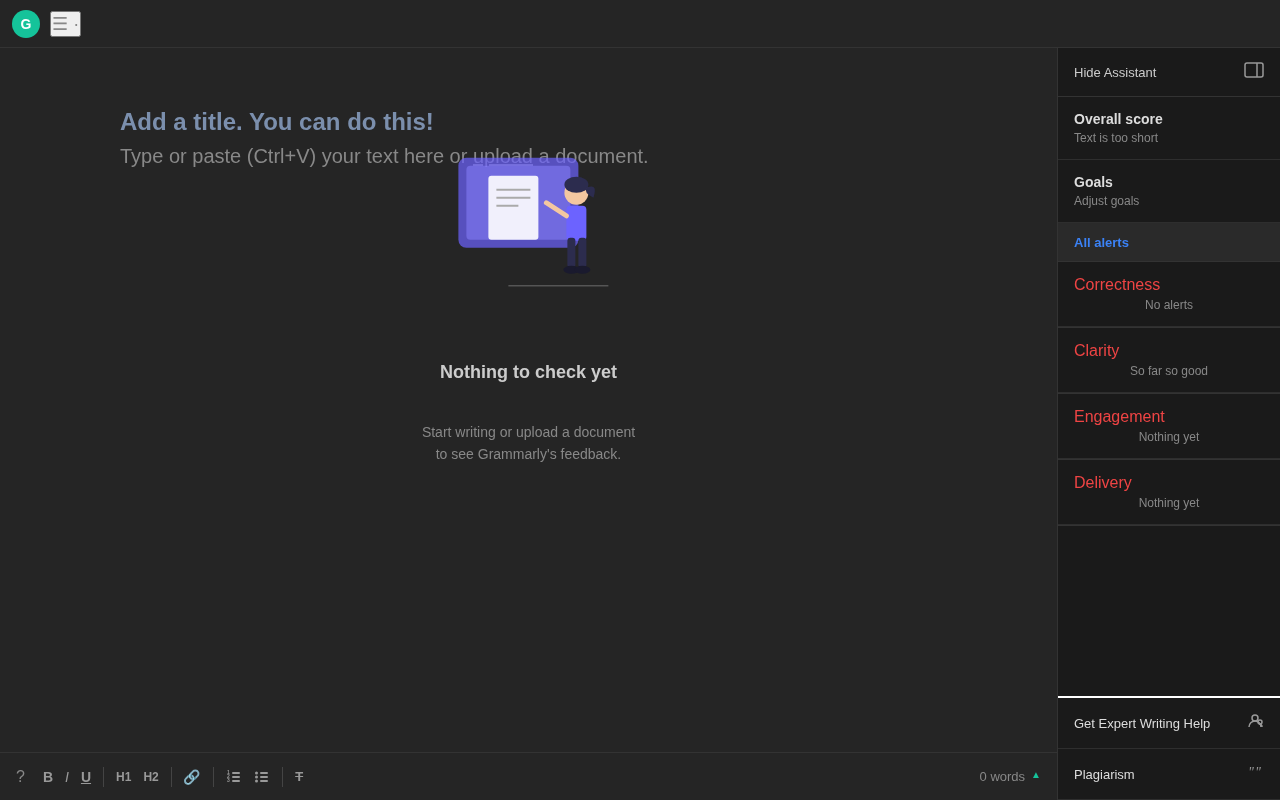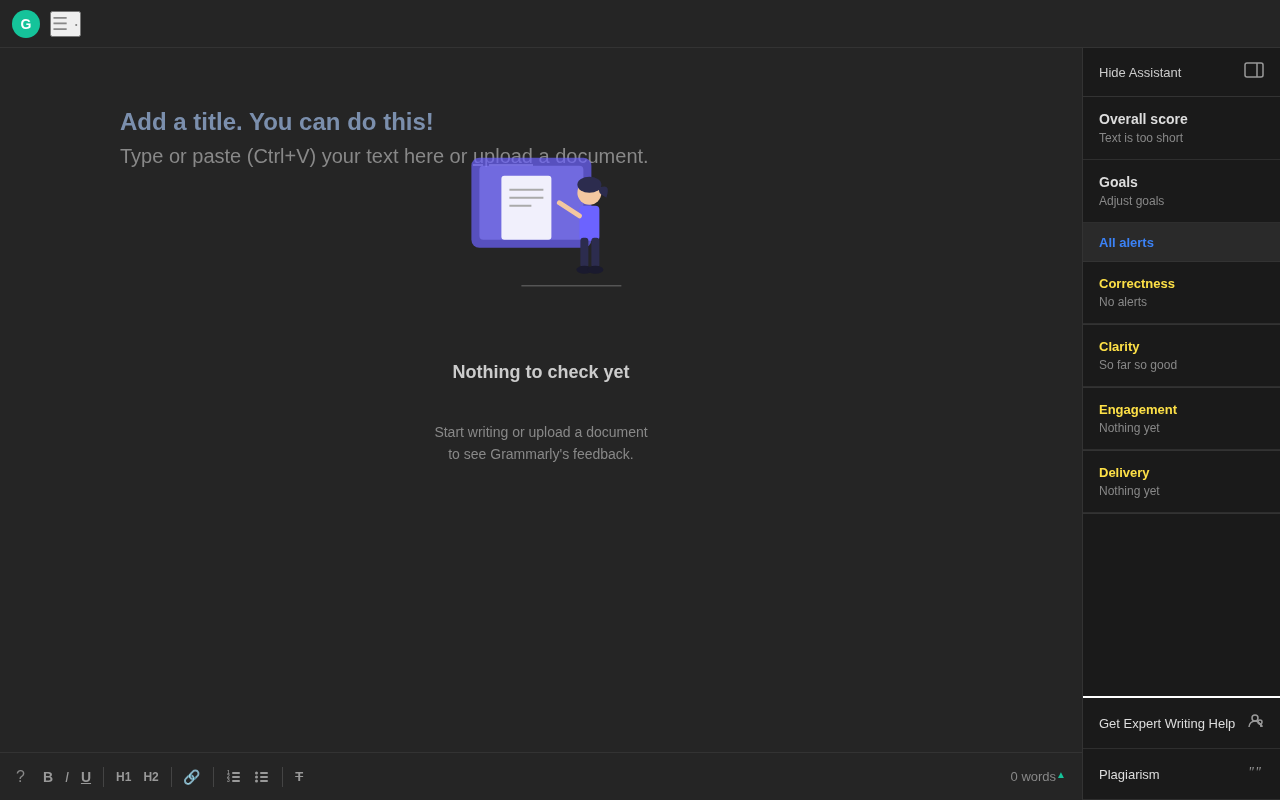--- a/index.html
+++ b/index.html
@@ -151,29 +151,30 @@
     }
     .toolbar-btn.italic { font-style: italic; font-weight: normal; }
     .toolbar-btn.heading { font-size: 12px; font-weight: bold; }
 
     #word-count {
       margin-left: auto;
       font-size: 13px;
       color: #888;
       display: flex;
       align-items: flex-start;
+      gap: 6px;
     }
     #word-count-caret {
       color: #15c39a;
       font-size: 10px;
     }
 
     
     #right-sidebar {
-      width: 198px;
+      width: 223px;
       background: #1a1a1a;
       border-left: 1px solid #333;
       display: flex;
       flex-direction: column;
       overflow-y: auto;
       flex-shrink: 0;
     }
 
     #sidebar-header {
       display: flex;
@@ -224,29 +225,30 @@
       color: #3b82f6;
     }
 
     .alert-item {
       padding: 14px 16px;
       border-bottom: 1px solid #2e2e2e;
       cursor: pointer;
     }
 
     .alert-item-title {
-      font-size: 13px;
-      font-weight: 700;
-      color: #fde047;
+      font-size: 16px;
+      font-weight: 400;
+      color: #ef4444;
       margin-bottom: 4px;
     }
 
     .alert-item-sub {
       font-size: 12px;
       color: #888;
+      text-align: center;
     }
 
     .alert-divider-line {
       height: 1px;
       background: #333;
       margin: 0;
     }
 
     #sidebar-footer {
       margin-top: auto;

